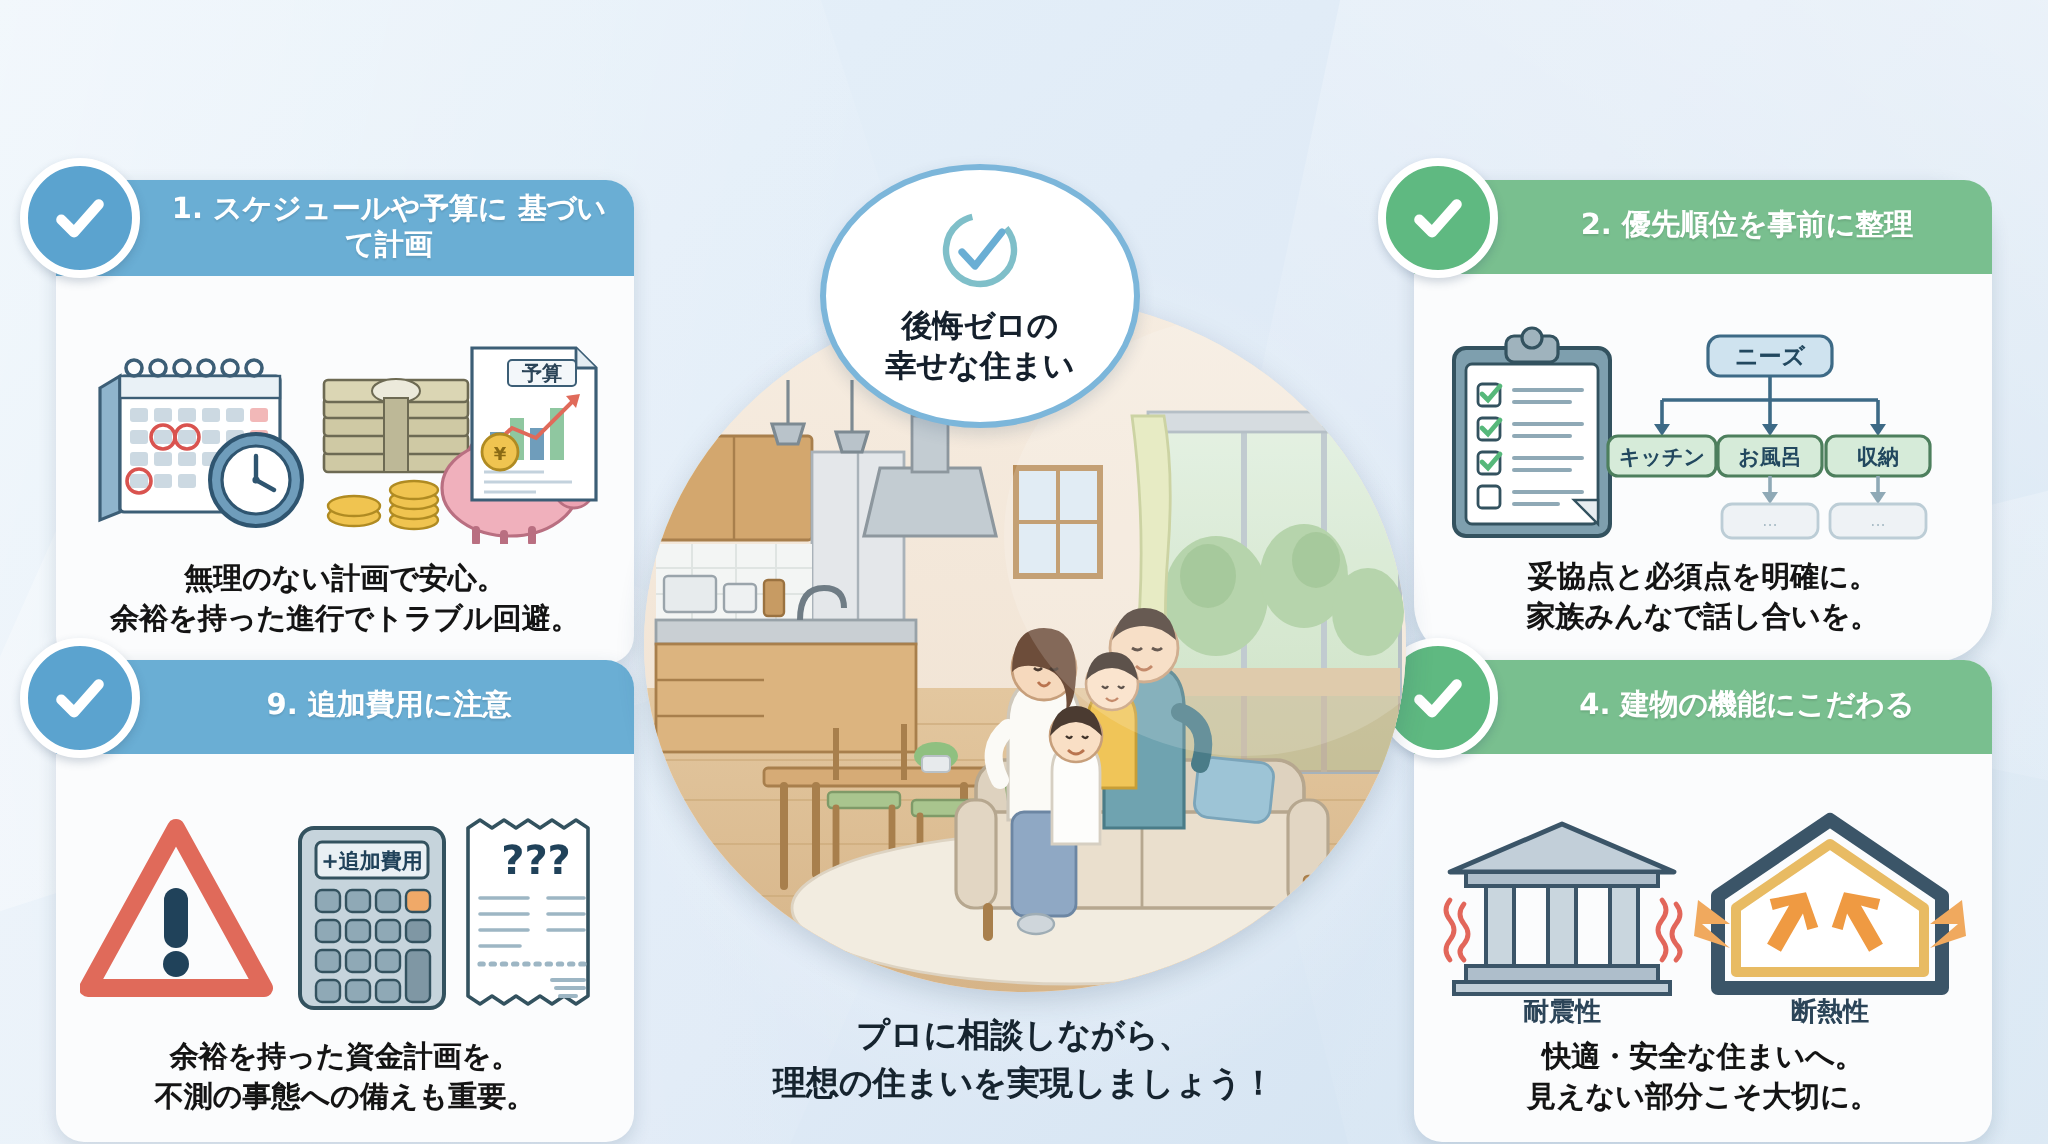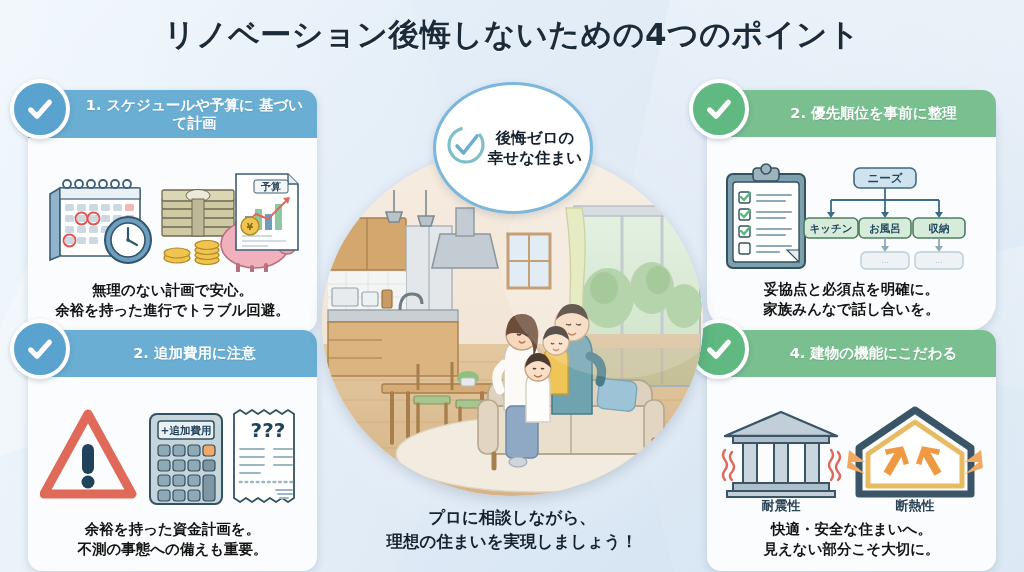--- a/index.html
+++ b/index.html
@@ -148,30 +148,30 @@
     height: 348px;
     border-radius: 50%;
     overflow: hidden;
     box-shadow: 0 4px 14px rgba(40,70,100,.20);
     background: #f3e8dc;
   }
   .scene-svg { display: block; width: 100%; height: 100%; }
 
   .center-badge {
     position: absolute;
-    left: 433px;
+    left: 410px;
     top: 82px;
     width: 160px;
     height: 132px;
     border-radius: 50%;
     background: #ffffff;
     border: 3px solid #7cb6da;
     box-sizing: border-box;
     display: flex;
-    flex-direction: row;
+    flex-direction: column;
     align-items: center;
     justify-content: center;
     box-shadow: 0 3px 8px rgba(40,70,100,.16);
     z-index: 5;
   }
   .center-badge-icon { margin-bottom: 2px; }
   .center-badge-text {
     text-align: center;
     font-size: 15.5px;
     font-weight: bold;
@@ -196,21 +196,20 @@
 <body>
 
 <div class="canvas">
 
   <div class="bg-shape bg-a"></div>
   <div class="bg-shape bg-b"></div>
   <div class="bg-shape bg-c"></div>
   <div class="bg-shape bg-d"></div>
   <div class="bg-shape bg-e"></div>
 
-  <div class="page-title">リノベーション後悔しないための4つのポイント</div>
 
   <div class="card tall" id="card-1">
     <div class="card-head blue">
       <div class="check-badge blue">
         <svg viewBox="0 0 40 40" aria-hidden="true">
           <path d="M9 21 L16.5 28.5 L31 12" fill="none" stroke="#ffffff" stroke-width="6" stroke-linecap="round" stroke-linejoin="round"></path>
         </svg>
       </div>
       <div class="card-head-title">
         <span>1. スケジュールや予算に</span>
@@ -417,21 +416,21 @@
   </div>
 
   <div class="card" id="card-3">
     <div class="card-head blue">
       <div class="check-badge blue">
         <svg viewBox="0 0 40 40" aria-hidden="true">
           <path d="M9 21 L16.5 28.5 L31 12" fill="none" stroke="#ffffff" stroke-width="6" stroke-linecap="round" stroke-linejoin="round"></path>
         </svg>
       </div>
       <div class="card-head-title">
-        <span>2. 追加費用に注意</span>
+        <span>9. 追加費用に注意</span>
       </div>
     </div>
     <div class="card-body">
       <div class="illus">
         <svg width="265" height="110" viewBox="0 0 265 110">
 
           <g>
             <path d="M48 12 L92 92 L4 92 Z" fill="none" stroke="#e06a5a" stroke-width="9" stroke-linejoin="round"></path>
             <rect x="42" y="42" width="12" height="30" rx="6" fill="#20425a"></rect>
             <circle cx="48" cy="80" r="6.5" fill="#20425a"></circle>

